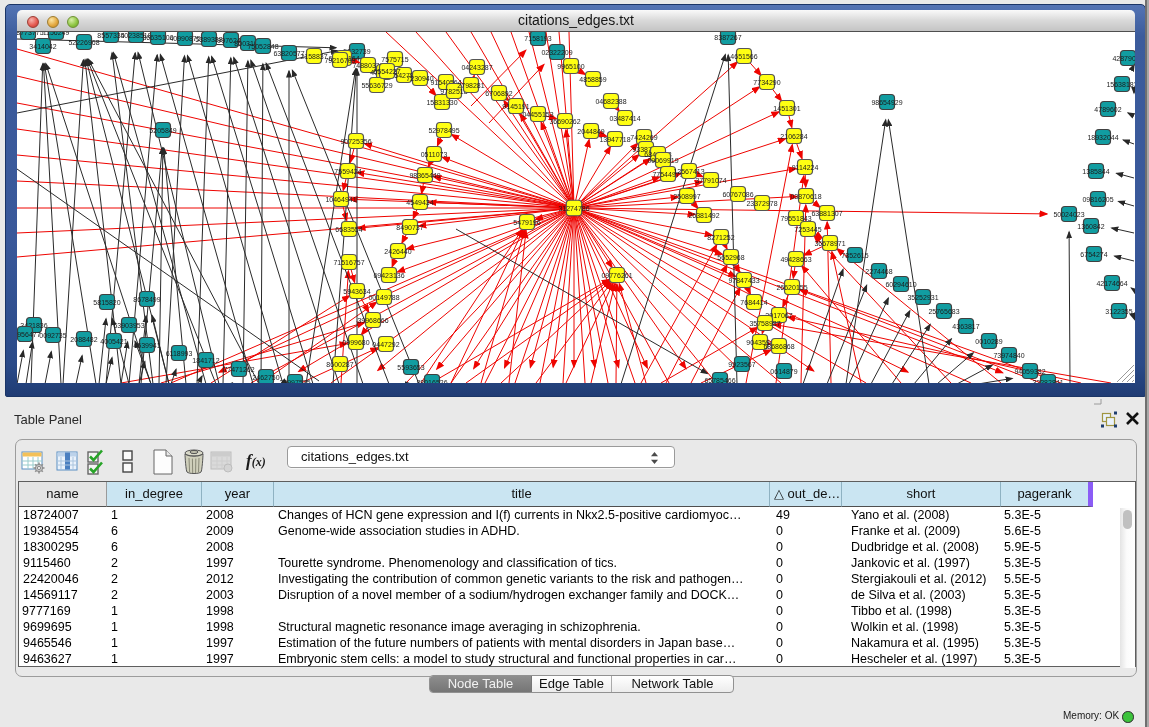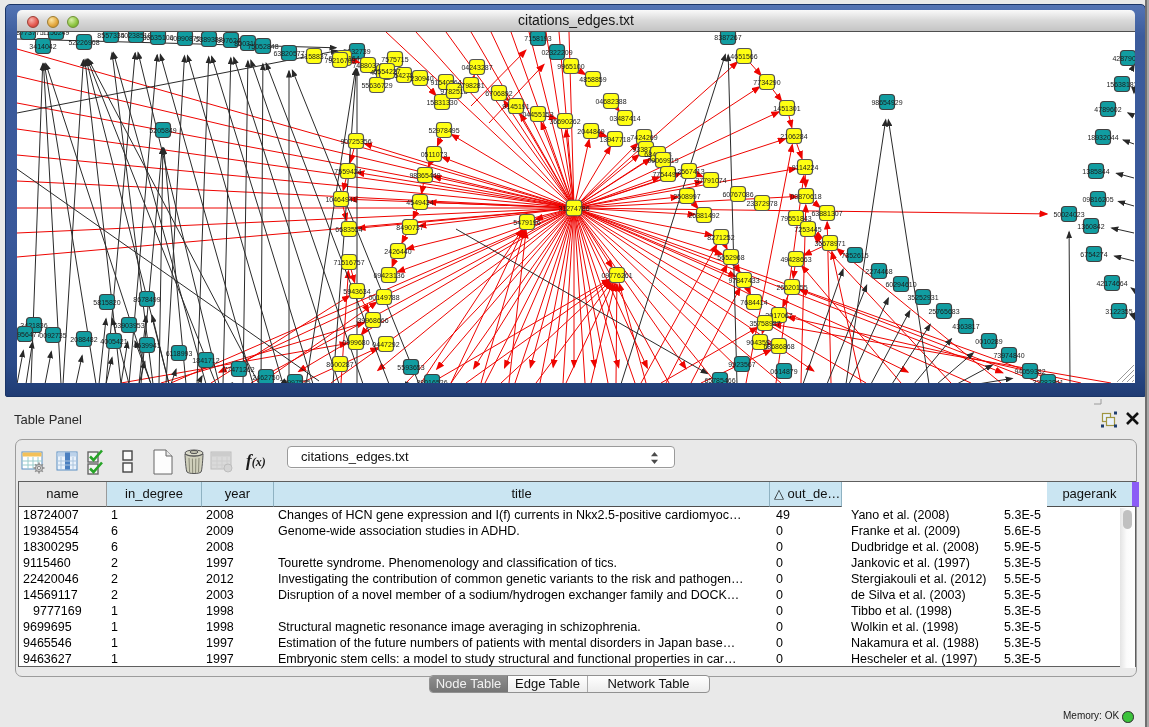--- a/index.html
+++ b/index.html
@@ -661,21 +661,22 @@
       <path d="M4.5,1 L8,5.2 L1,5.2 z" fill="#4a4a4a"></path>
       <path d="M4.5,13 L8,8.8 L1,8.8 z" fill="#4a4a4a"></path>
     </svg>
 </div>
 <div id="tbl">
  <div class="hc" style="left:0;width:88px;background:#e4e4e4;border-right:1px solid #9a9a9a">name</div>
  <div class="hc" style="left:88px;width:95px">in_degree</div>
  <div class="hc" style="left:183px;width:72px">year</div>
  <div class="hc" style="left:255px;width:496px">title</div>
  <div class="hc" style="left:751px;width:72px;text-align:left;padding-left:4px">△ out_de…</div>
- <div class="hc" style="left:1028px;width:92px;border-right:7px solid #8b5cf6">pagerank</div>
+ <div class="hc" style="left:823px;width:159px">short</div>
+ <div class="hc" style="left:982px;width:92px;border-right:5px solid #8b5cf6">pagerank</div>
  <div style="position:absolute;left:0;top:25px;width:1116px;height:159px;overflow:hidden">
       <div class="tr" style="top:0px">
         <span style="left:4px">18724007</span>
         <span style="left:92px">1</span>
         <span style="left:187px">2008</span>
         <span style="left:259px">Changes of HCN gene expression and I(f) currents in Nkx2.5-positive cardiomyoc…</span>
         <span style="left:757px">49</span>
         <span style="left:832px">Yano et al. (2008)</span>
         <span style="left:985px">5.3E-5</span>
       </div>
@@ -717,21 +718,21 @@
       <div class="tr" style="top:80px">
         <span style="left:4px">14569117</span>
         <span style="left:92px">2</span>
         <span style="left:187px">2003</span>
         <span style="left:259px">Disruption of a novel member of a sodium/hydrogen exchanger family and DOCK…</span>
         <span style="left:757px">0</span>
         <span style="left:832px">de Silva et al. (2003)</span>
         <span style="left:985px">5.3E-5</span>
       </div>
       <div class="tr" style="top:96px">
-        <span style="left:14px">9777169</span>
+        <span style="left:3px">9777169</span>
         <span style="left:92px">1</span>
         <span style="left:187px">1998</span>
         <span style="left:757px">0</span>
         <span style="left:832px">Tibbo et al. (1998)</span>
         <span style="left:985px">5.3E-5</span>
       </div>
       <div class="tr" style="top:112px">
         <span style="left:4px">9699695</span>
         <span style="left:92px">1</span>
         <span style="left:187px">1998</span>
@@ -739,37 +740,37 @@
         <span style="left:757px">0</span>
         <span style="left:832px">Wolkin et al. (1998)</span>
         <span style="left:985px">5.3E-5</span>
       </div>
       <div class="tr" style="top:128px">
         <span style="left:4px">9465546</span>
         <span style="left:92px">1</span>
         <span style="left:187px">1997</span>
         <span style="left:259px">Estimation of the future numbers of patients with mental disorders in Japan base…</span>
         <span style="left:757px">0</span>
-        <span style="left:832px">Nakamura et al. (1988)</span>
+        <span style="left:832px">Nakamura et al. (1995)</span>
         <span style="left:985px">5.3E-5</span>
       </div>
       <div class="tr" style="top:144px">
         <span style="left:4px">9463627</span>
         <span style="left:92px">1</span>
         <span style="left:187px">1997</span>
         <span style="left:259px">Embryonic stem cells: a model to study structural and functional properties in car…</span>
         <span style="left:757px">0</span>
         <span style="left:832px">Hescheler et al. (1997)</span>
         <span style="left:985px">5.3E-5</span>
       </div>
     </div>
  <div id="sbtrack">
       <div id="sbthumb"></div>
     </div>
 </div>
 <div id="tabs">
- <div class="tab sel" style="width:78px">Node Table</div>
+ <div class="tab sel" style="width:102px">Node Table</div>
  <div class="tab" style="width:80px">Edge Table</div>
  <div class="tab" style="width:121px;border-right:none">Network Table</div>
 </div>
 <div id="mem">Memory: OK</div>
 <div id="memdot"></div>
 <div style="position:absolute;left:1145px;top:0;width:2px;height:727px;background:#6f6f6f"></div>
 <div style="position:absolute;left:1147px;top:0;width:2px;height:727px;background:#a8a8a8"></div>
 </body></html>

